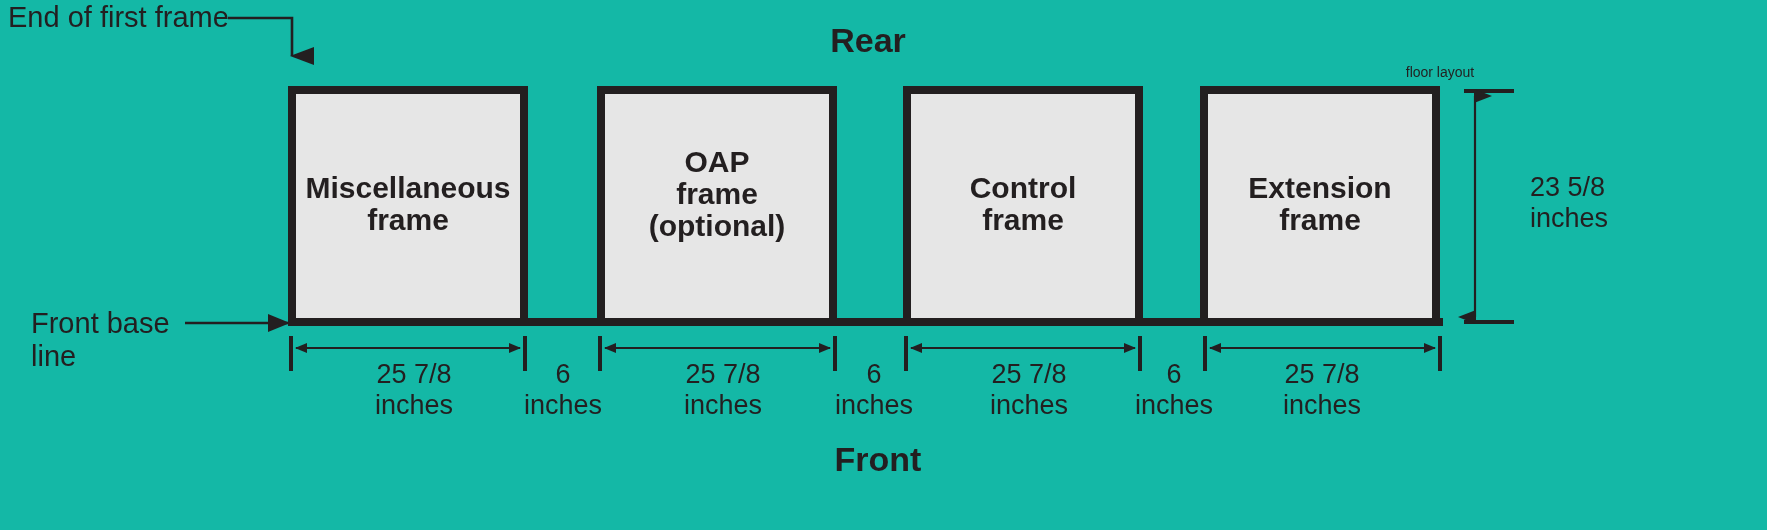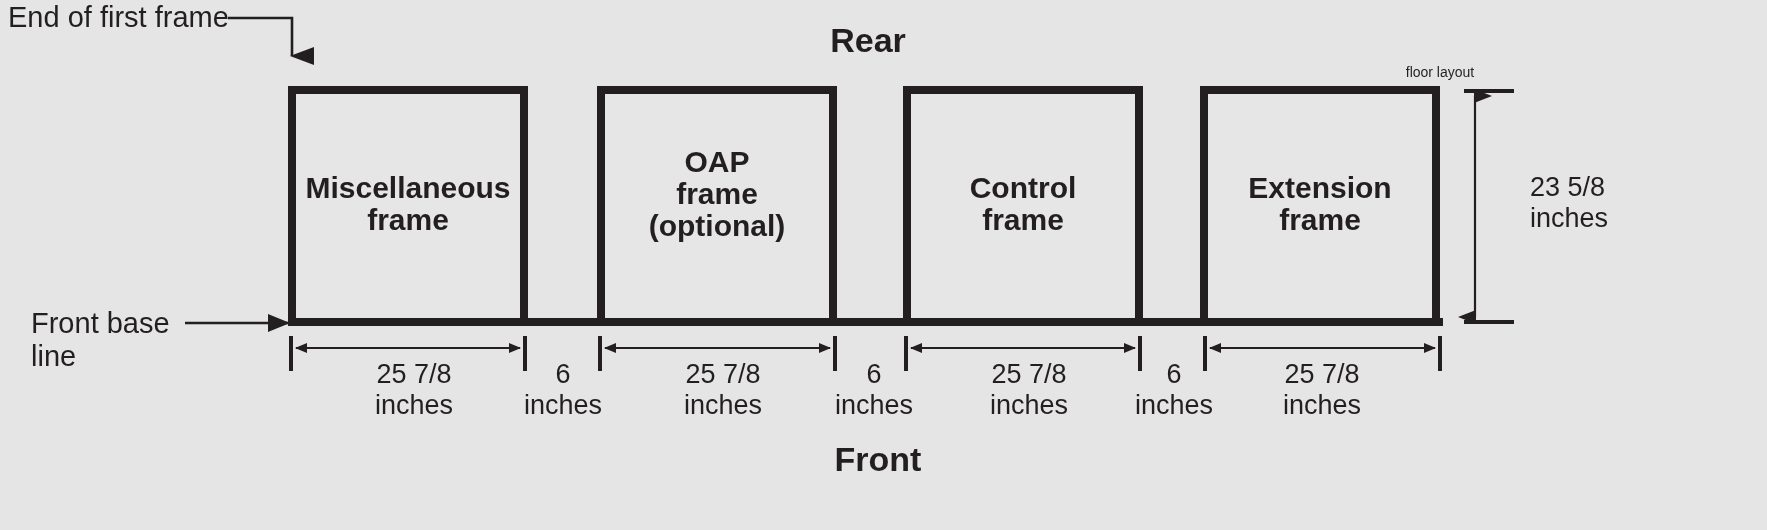--- a/index.html
+++ b/index.html
@@ -1,18 +1,18 @@
 <!DOCTYPE html>
 <html><head>
 <meta charset="utf-8">
 <style>
   html,body{margin:0;padding:0;background:#ffffff;}
   body{width:1767px;height:530px;overflow:hidden;
        font-family:"Liberation Sans","DejaVu Sans",sans-serif;}
-  #stage{position:relative;width:1767px;height:530px;background:#e5e5e5;}
+  #stage{position:relative;width:1767px;height:530px;background:#14b8a6;}
   svg{display:block;}
   .frame-label{font-family:"Liberation Sans","DejaVu Sans",sans-serif;
     font-weight:bold;font-size:30px;fill:#231f20;}
   .dim-text{font-family:"Liberation Sans","DejaVu Sans",sans-serif;
     font-weight:normal;font-size:27px;fill:#231f20;}
   .side-text{font-family:"Liberation Sans","DejaVu Sans",sans-serif;
     font-weight:bold;font-size:34px;fill:#231f20;}
   .callout-text{font-family:"Liberation Sans","DejaVu Sans",sans-serif;
     font-weight:normal;font-size:29px;fill:#231f20;}
   .tiny-text{font-family:"Liberation Sans","DejaVu Sans",sans-serif;

